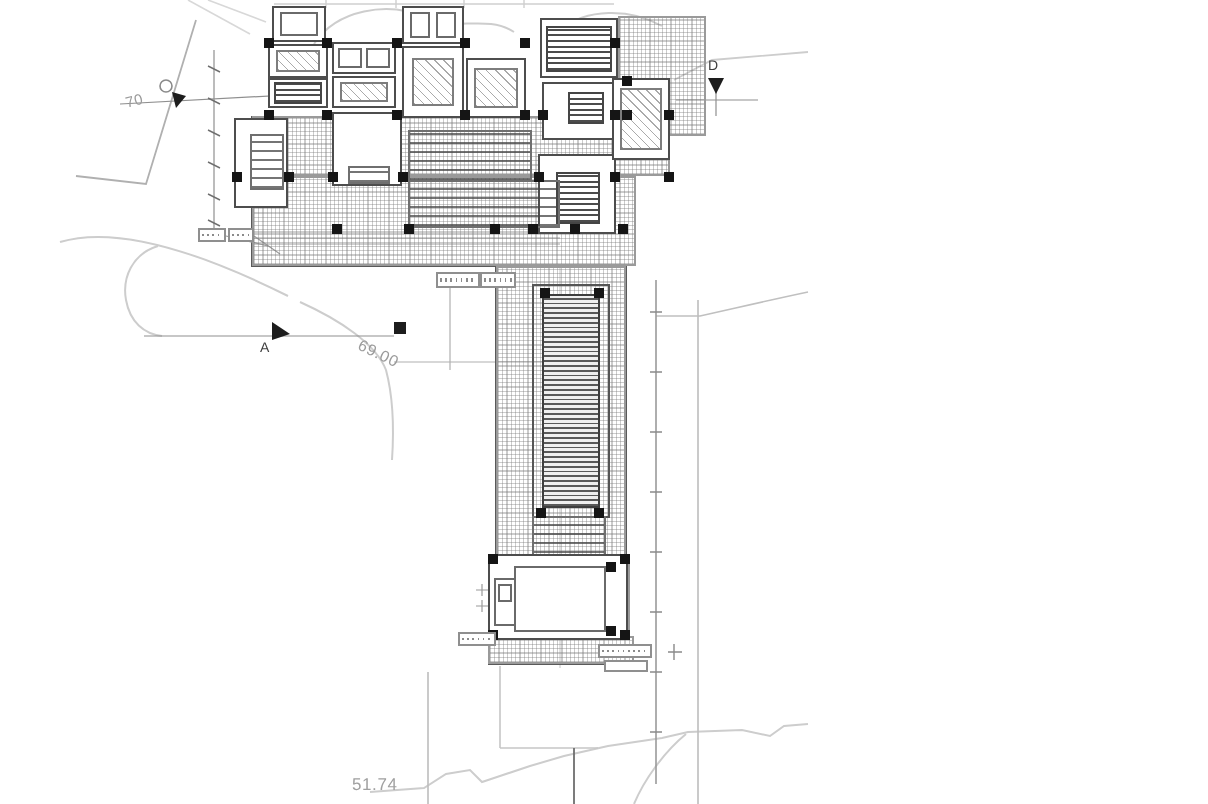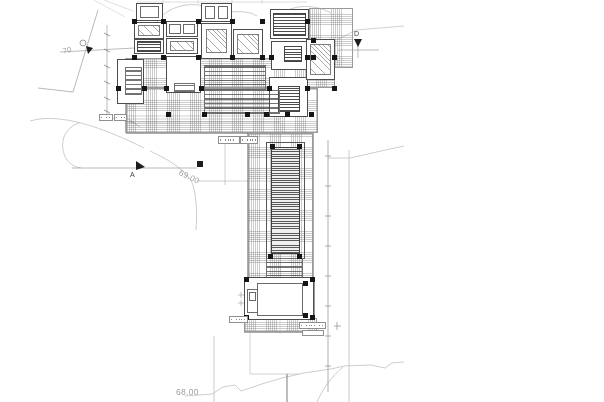--- a/index.html
+++ b/index.html
@@ -179,17 +179,17 @@
     <div class="abs col" style="left: 302.5px; top: 280.5px;"></div>
     <div class="abs col" style="left: 302.5px; top: 312.5px;"></div>
     <div class="abs tag" style="left: 99px; top: 114px; width: 14px; height: 7px;"></div>
     <div class="abs tag" style="left: 114px; top: 114px; width: 13px; height: 7px;"></div>
     <div class="abs tag" style="left: 218px; top: 136px; width: 22px; height: 8px;"></div>
     <div class="abs tag" style="left: 240px; top: 136px; width: 18px; height: 8px;"></div>
     <div class="abs tag" style="left: 229px; top: 316px; width: 19px; height: 7px;"></div>
     <div class="abs tag" style="left: 299px; top: 322px; width: 27px; height: 7px;"></div>
     <div class="abs tag" style="left: 302px; top: 330px; width: 22px; height: 6px;"></div>
     <div class="abs lab" style="left: 181px; top: 169px; font-size: 8px; color: rgb(155, 155, 155); transform: rotate(26deg);">69.00</div>
-    <div class="abs lab" style="left: 176px; top: 388px; font-size: 8.5px; color: rgb(160, 160, 160); transform: rotate(0deg);">68.00</div>
+    <div class="abs lab" style="left: 176px; top: 388px; font-size: 8.5px; color: rgb(160, 160, 160); transform: rotate(0deg);">51.74</div>
     <div class="abs lab" style="left: 62px; top: 48px; font-size: 7.5px; color: rgb(155, 155, 155); transform: rotate(-14deg);">70</div>
     <div class="abs lab" style="left: 130px; top: 171px; font-size: 7px; color: rgb(63, 63, 63); transform: rotate(0deg);">A</div>
     <div class="abs lab" style="left: 354px; top: 30px; font-size: 7px; color: rgb(63, 63, 63); transform: rotate(0deg);">D</div>
   </div>
 
 </body></html>

